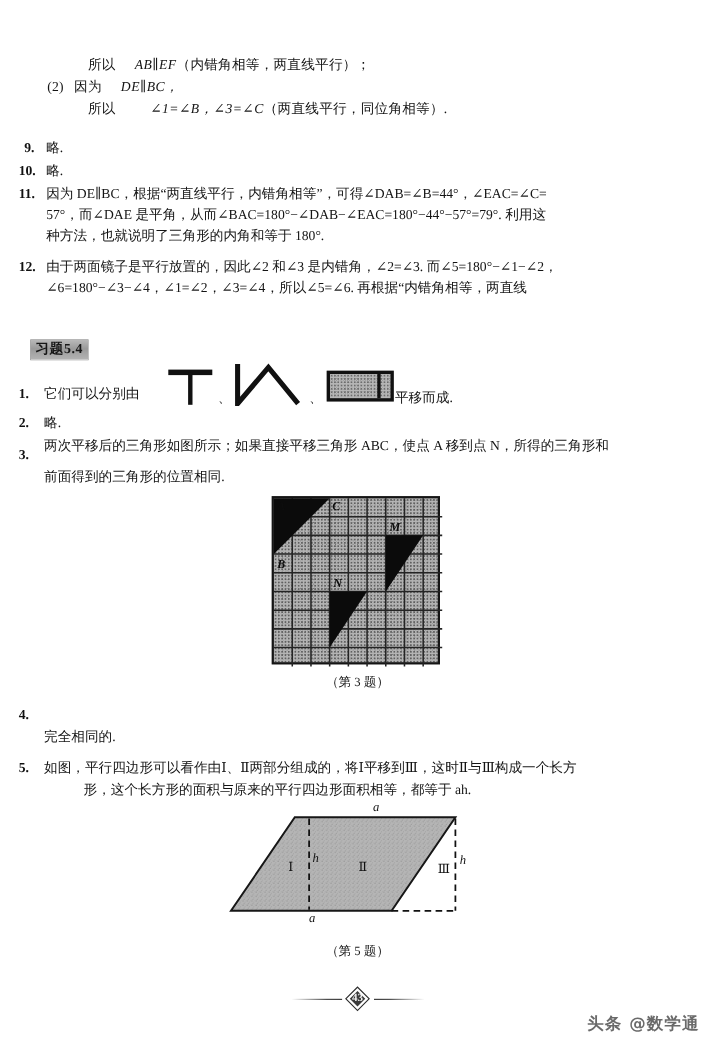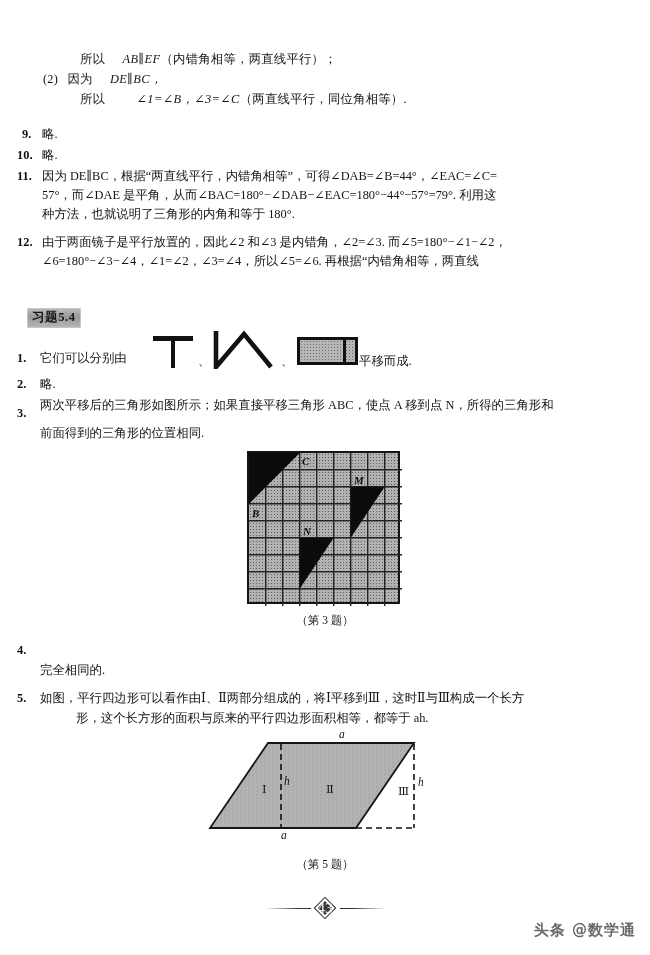--- a/index.html
+++ b/index.html
@@ -191,22 +191,22 @@
     width: 14px; height: 14px;
     border: 1.5px solid #2b2b2b;
   }
   .orn-diamond .d-inner {
     width: 10px; height: 10px;
     background: #3a3a3a;
   }
   .orn-num {
     position: relative;
     z-index: 3;
-    font-size: 15px;
-    font-weight: normal;
+    font-size: 10px;
+    font-weight: bold;
     color: #f2f2f2;
     line-height: 1;
   }
 
   
   .watermark {
     position: absolute;
     right: 14px;
     top: 921px;
     font-family: "DejaVu Sans", sans-serif;

